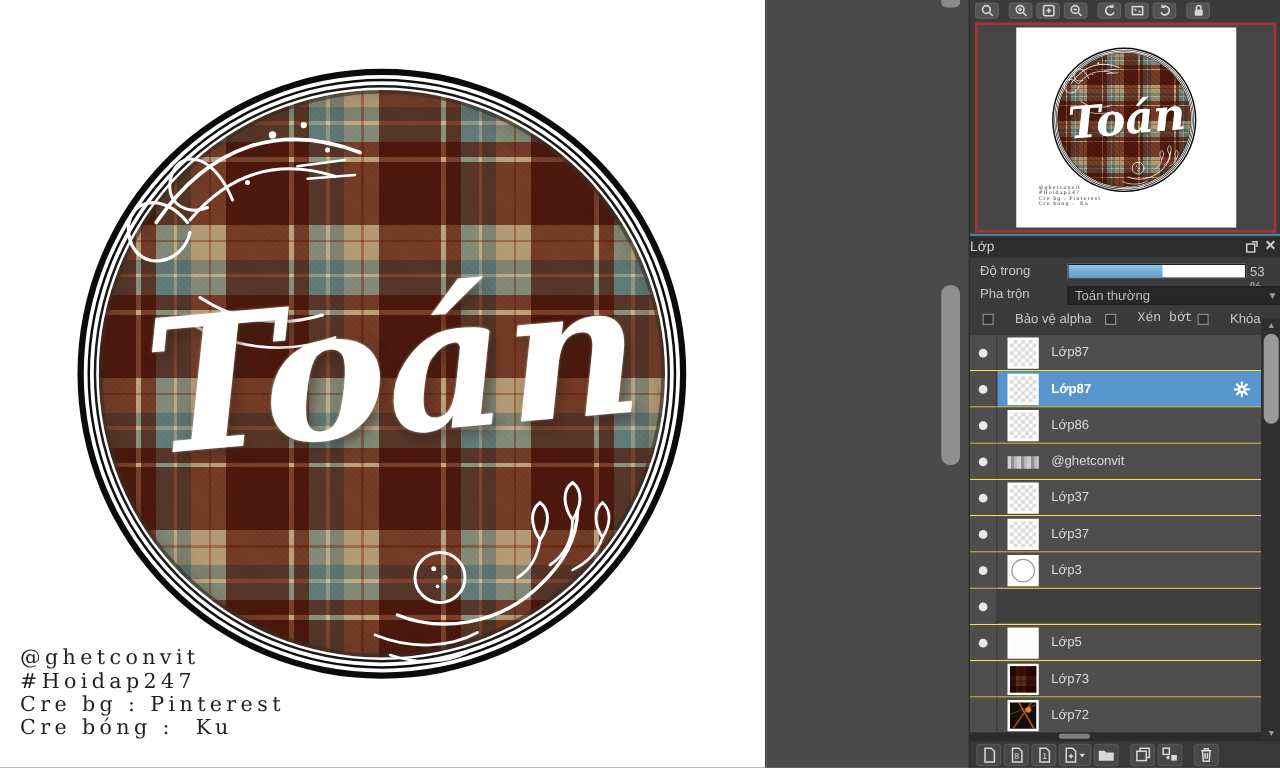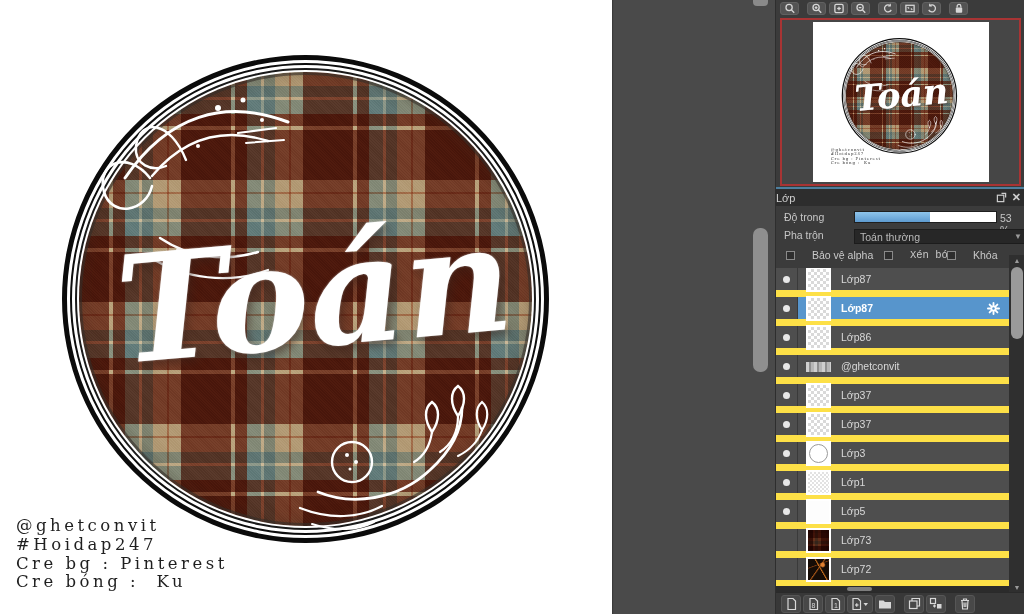--- a/index.html
+++ b/index.html
@@ -84,21 +84,21 @@
   .dropdown { position:absolute; left:70px; top:0; width:174px; height:15px; background:#272727;
     border:1px solid #1c1c1c; display:flex; align-items:center; padding:0 5px; color:#b9b9b9; }
   .dropdown .dd-caret { margin-left:auto; font-size:8px; color:#9a9a9a; }
   .checks { position:absolute; left:0; top:43px; width:249px; display:flex; }
   .check { display:flex; align-items:center; gap:17px; position:absolute; }
   .checkbox { width:9px; height:9px; background:#2e2e2e; border:1px solid #8a8a8a; }
 
   
   .layer-list { position:absolute; left:0; top:268px; width:233px; height:318px;
     background:#3f3f3f; overflow:hidden; }
-  .layer-row { height:29px; display:flex; align-items:stretch; border-bottom:7px solid #fde047; }
+  .layer-row { height:29px; display:flex; align-items:stretch; border-bottom:1px solid #fde047; }
   .eye-cell { width:22px; flex:0 0 auto; background:#4e4e4e; border-right:1px solid #3a3a3a;
     display:flex; align-items:center; justify-content:center; }
   .eye-dot { width:7px; height:7px; border-radius:50%; background:#e8e8e8; }
   .row-body { flex:1; background:#4e4e4e; display:flex; align-items:center; position:relative; }
   .layer-row.selected .row-body { background:#5795cc; }
   .layer-row.selected .lname { color:#ffffff; font-weight:bold; }
   .lthumb { width:25px; height:25px; margin-left:8px; background:#ffffff; padding:2px; flex:0 0 auto; }
   .lthumb-in { width:100%; height:100%; }
   .lname { margin-left:10px; color:#d8d8d8; font-size:10.5px; }
   .gear { margin-left:auto; margin-right:9px; }
@@ -341,21 +341,21 @@
     </div>
     <div class="checks">
       <span class="check" style="left:10px;">
         <span class="checkbox"></span>
         <span>Bảo vệ alpha</span>
       </span>
       <span class="check" style="left:108px;font-family:Liberation Mono, monospace;">
         <span class="checkbox"></span>
         <span>Xén bớt</span>
       </span>
-      <span class="check" style="left:171px;">
+      <span class="check" style="left:182px;">
         <span class="checkbox"></span>
         <span>Khóa</span>
       </span>
     </div>
   </div>
 
   <div class="layer-list">
       <div class="layer-row">
       <div class="eye-cell">
         <span class="eye-dot"></span>
@@ -446,27 +446,20 @@
           <div class="lthumb-in t-circle"></div>
         </div>
         <span class="lname">Lớp3</span>
 
       </div>
     </div>
       <div class="layer-row">
       <div class="eye-cell">
         <span class="eye-dot"></span>
       </div>
-      <div class="row-body">
-        <div class="lthumb">
-          <div class="lthumb-in t-checker-fine"></div>
-        </div>
-        <span class="lname">Lớp1</span>
-
-      </div>
     </div>
       <div class="layer-row">
       <div class="eye-cell">
         <span class="eye-dot"></span>
       </div>
       <div class="row-body">
         <div class="lthumb">
           <div class="lthumb-in t-white"></div>
         </div>
         <span class="lname">Lớp5</span>

